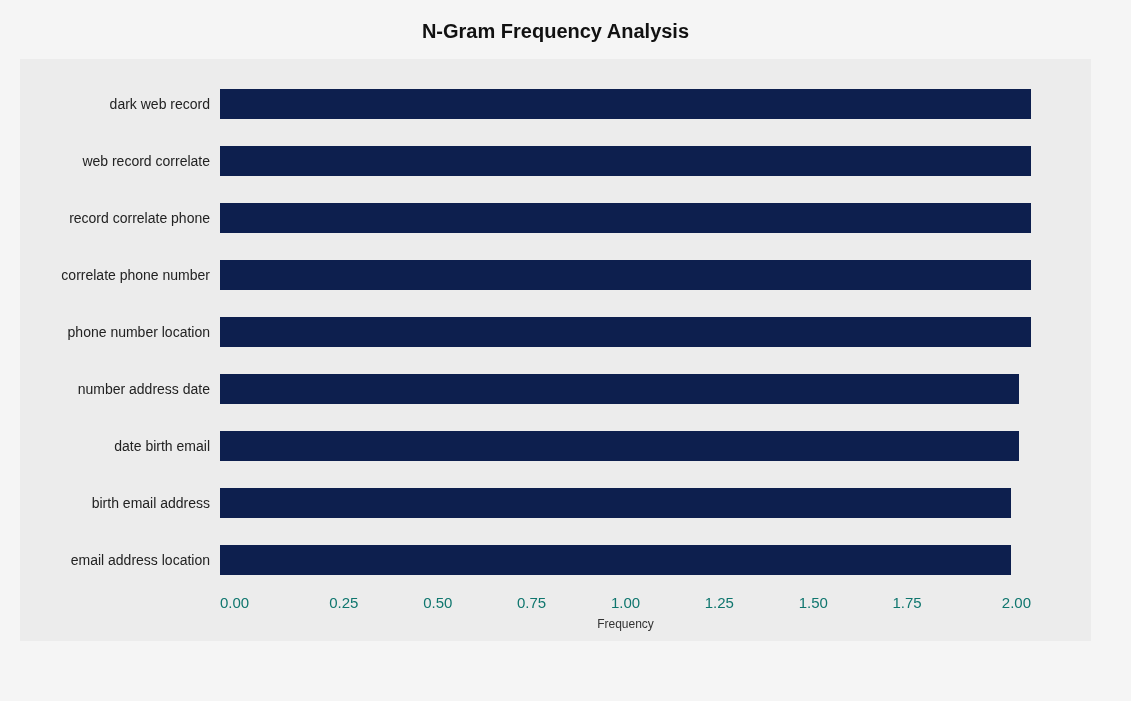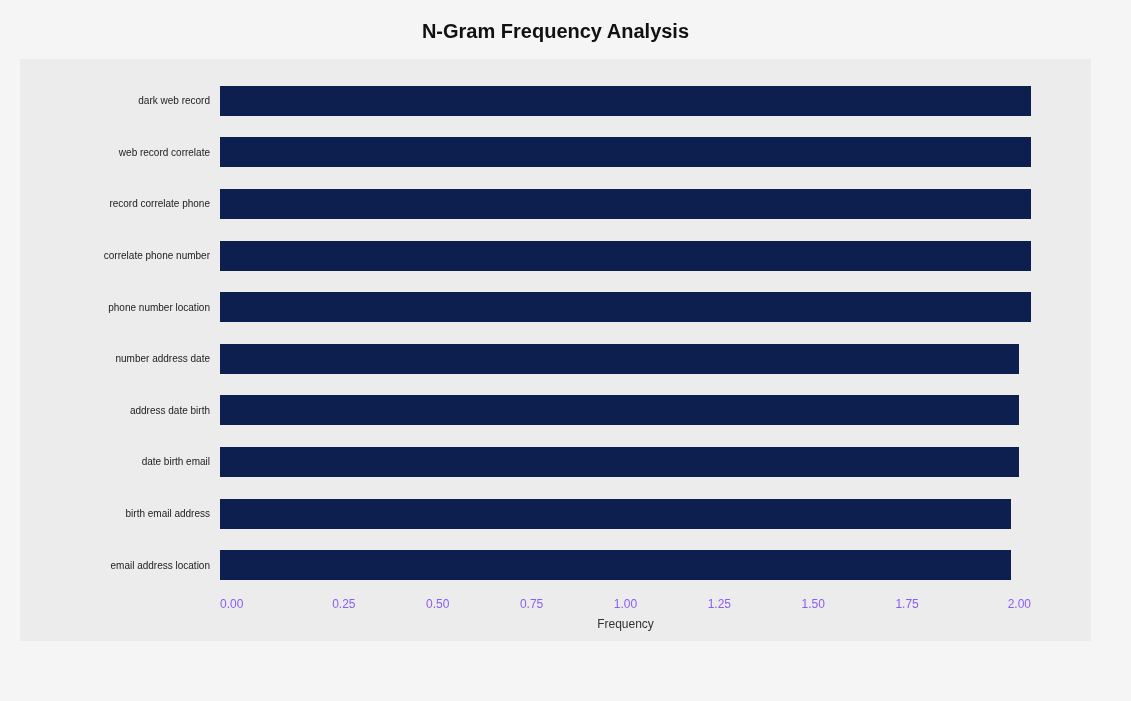--- a/index.html
+++ b/index.html
@@ -46,21 +46,21 @@
       display: flex;
       align-items: center;
       height: 38px;
       position: relative;
     }
     .bar-label {
       position: absolute;
       left: -200px;
       width: 190px;
       text-align: right;
-      font-size: 10px;
+      font-size: 14px;
       color: #222;
       white-space: nowrap;
     }
     .bar-track {
       flex: 1;
       height: 30px;
       display: flex;
       align-items: center;
     }
     .bar-fill {
@@ -71,22 +71,22 @@
       display: flex;
       flex-direction: column;
       padding-left: 0;
     }
     .x-ticks {
       display: flex;
       justify-content: space-between;
       padding-top: 6px;
     }
     .x-tick {
-      font-size: 12px;
-      color: #8b5cf6;
+      font-size: 15px;
+      color: #0f766e;
       text-align: center;
       width: 60px;
     }
     .x-tick:first-child { text-align: left; }
     .x-tick:last-child { text-align: right; }
     .x-label {
       text-align: center;
       font-size: 12px;
       color: #333;
       margin-top: 6px;
@@ -129,26 +129,20 @@
             <div class="bar-fill" style="width: 100%;"></div>
           </div>
         </div>
         <div class="bar-row">
           <div class="bar-label">number address date</div>
           <div class="bar-track">
             <div class="bar-fill" style="width: 98.5%;"></div>
           </div>
         </div>
         <div class="bar-row">
-          <div class="bar-label">address date birth</div>
-          <div class="bar-track">
-            <div class="bar-fill" style="width: 98.5%;"></div>
-          </div>
-        </div>
-        <div class="bar-row">
           <div class="bar-label">date birth email</div>
           <div class="bar-track">
             <div class="bar-fill" style="width: 98.5%;"></div>
           </div>
         </div>
         <div class="bar-row">
           <div class="bar-label">birth email address</div>
           <div class="bar-track">
             <div class="bar-fill" style="width: 97.5%;"></div>
           </div>

